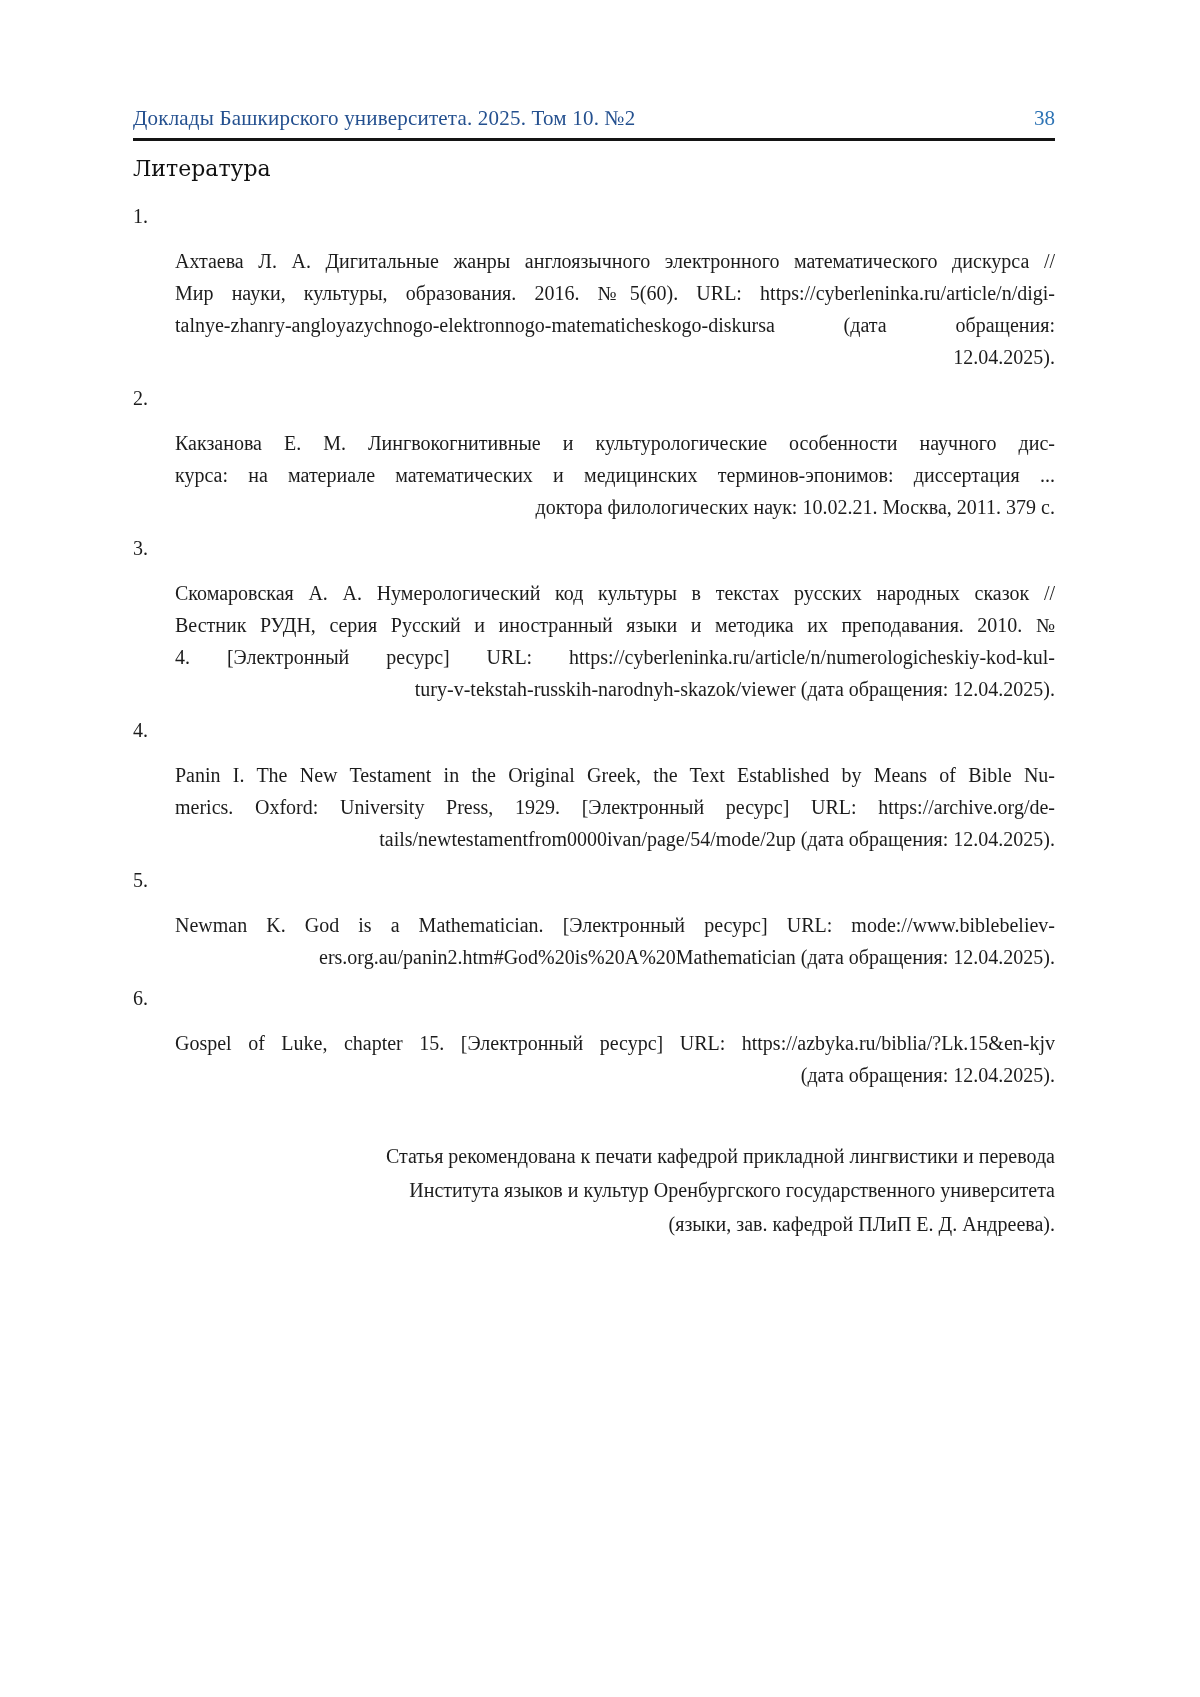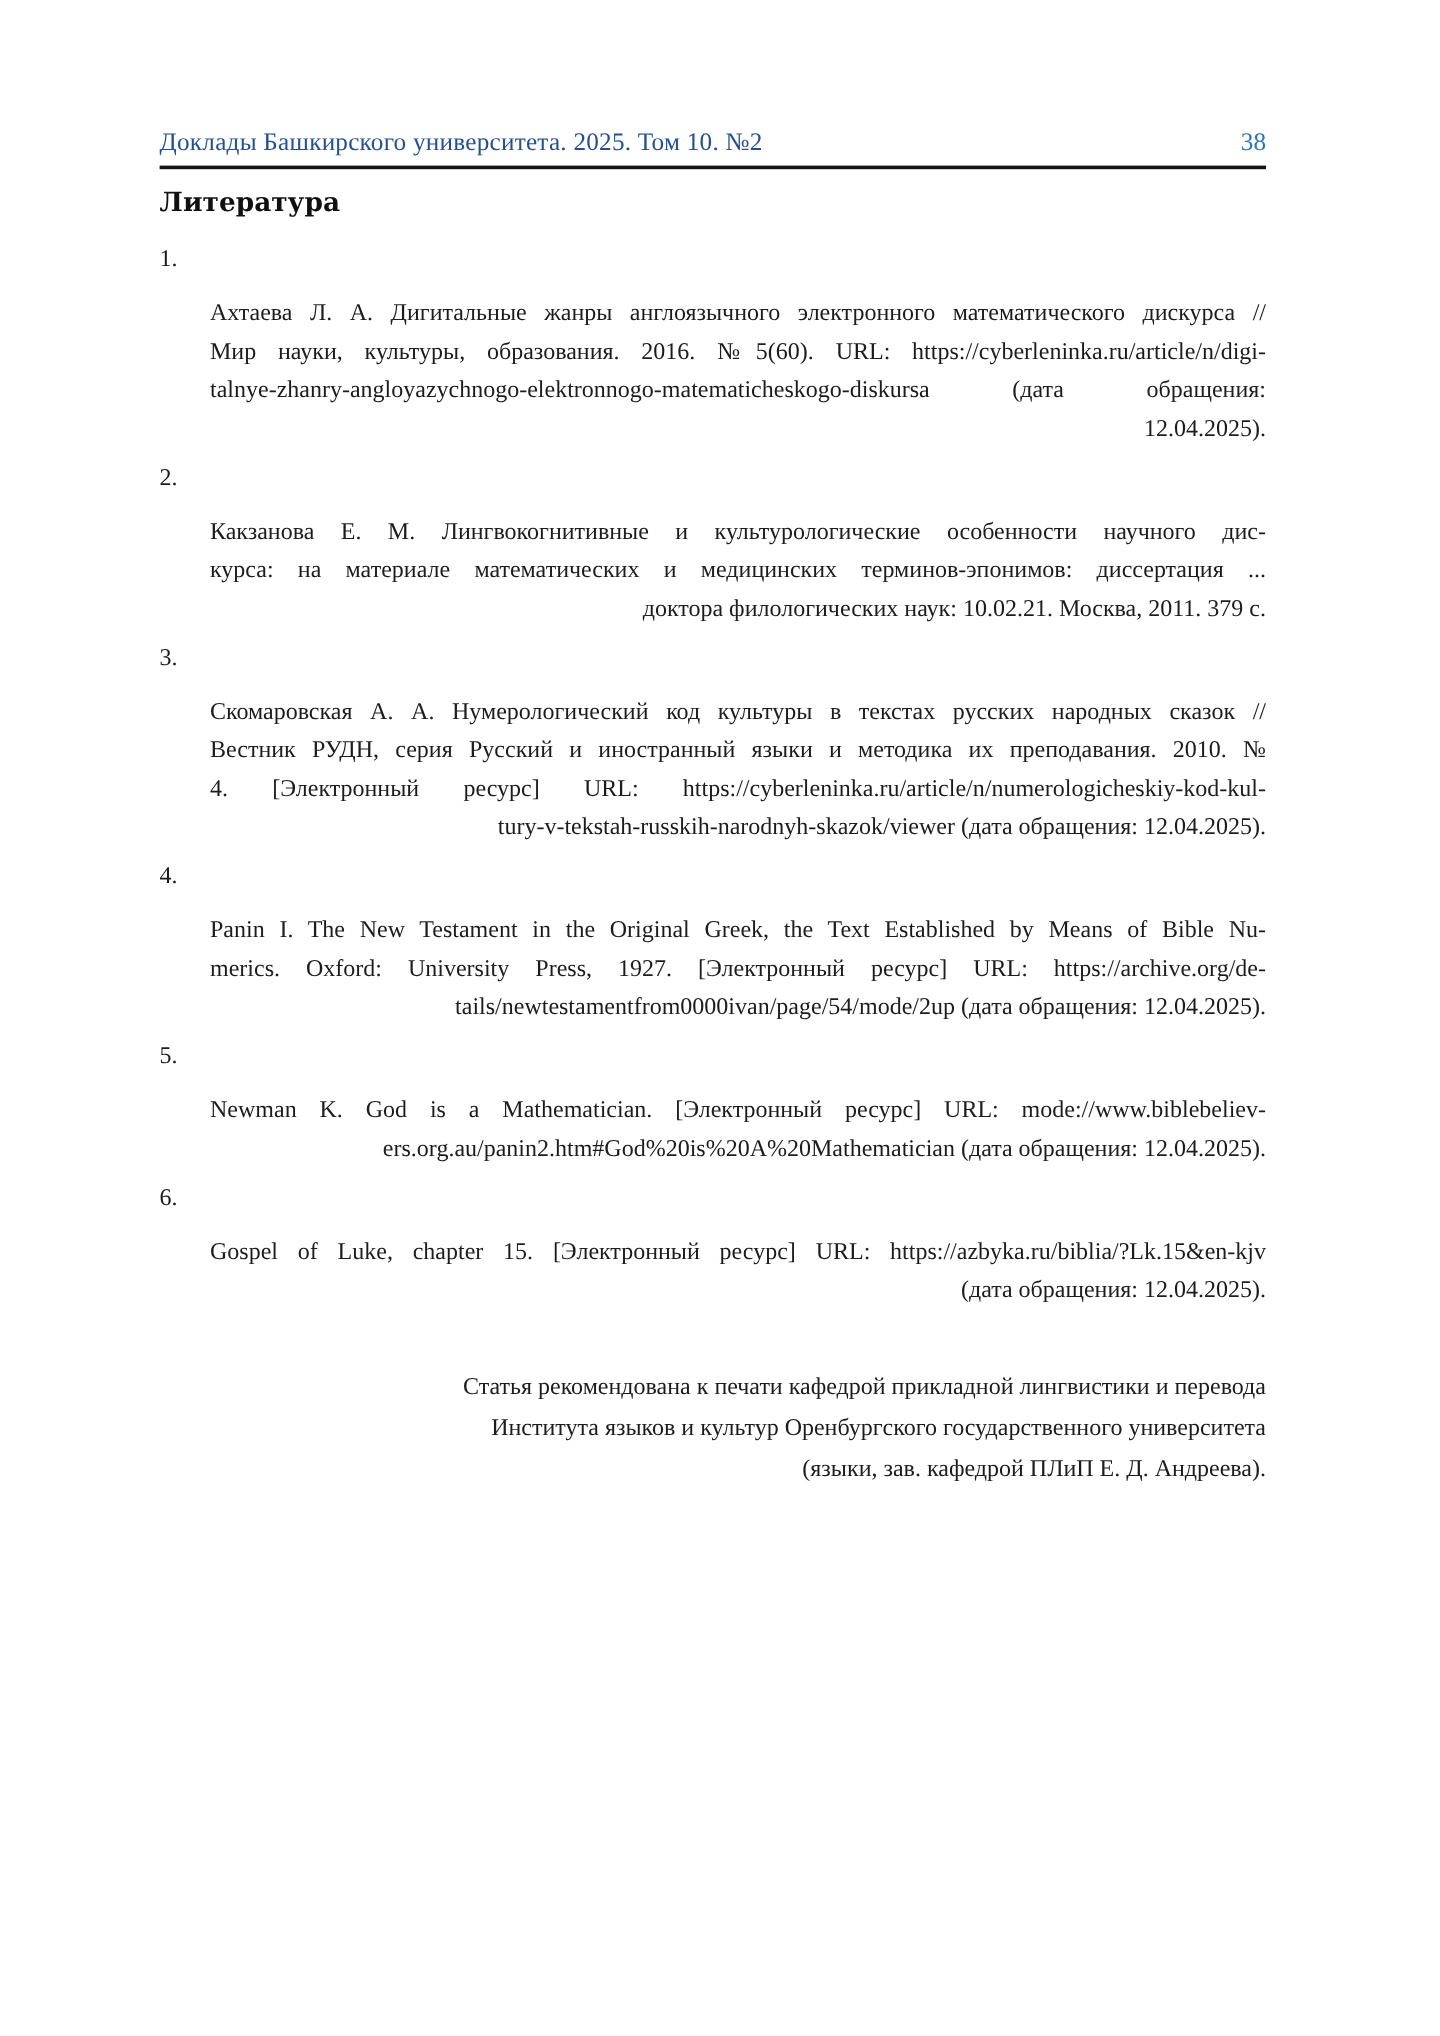--- a/index.html
+++ b/index.html
@@ -31,21 +31,21 @@
   .journal-title {
     color: var(--header_text, #24508F);
     letter-spacing: 0.2px;
   }
   .page-number {
     color: var(--page_number, #2E74B5);
   }
   .section-title {
     font-family: "DejaVu Serif", "Liberation Serif", serif;
     font-size: 22px;
-    font-weight: 700;
+    font-weight: 400;
     color: #101010;
     margin: 15px 0 0 0;
     line-height: 26px;
   }
   .ref-list {
     list-style: none;
     margin: 18px 0 0 0;
     padding: 0;
   }
   .ref-item {
@@ -114,21 +114,21 @@
           <div class="ln just">Скомаровская А. А. Нумерологический код культуры в текстах русских народных сказок //</div>
           <div class="ln just">Вестник РУДН, серия Русский и иностранный языки и методика их преподавания. 2010. №</div>
           <div class="ln just">4. [Электронный ресурс] URL: https://cyberleninka.ru/article/n/numerologicheskiy-kod-kul-</div>
           <div class="ln last">tury-v-tekstah-russkih-narodnyh-skazok/viewer (дата обращения: 12.04.2025).</div>
         </div>
       </li>
       <li class="ref-item">
         <span class="ref-num">4.</span>
         <div class="ref-text">
           <div class="ln just">Panin I. The New Testament in the Original Greek, the Text Established by Means of Bible Nu-</div>
-          <div class="ln just">merics. Oxford: University Press, 1927. [Электронный ресурс] URL: https://archive.org/de-</div>
+          <div class="ln just">merics. Oxford: University Press, 1929. [Электронный ресурс] URL: https://archive.org/de-</div>
           <div class="ln last">tails/newtestamentfrom0000ivan/page/54/mode/2up (дата обращения: 12.04.2025).</div>
         </div>
       </li>
       <li class="ref-item">
         <span class="ref-num">5.</span>
         <div class="ref-text">
           <div class="ln just">Newman K. God is a Mathematician. [Электронный ресурс] URL: mode://www.biblebeliev-</div>
           <div class="ln last">ers.org.au/panin2.htm#God%20is%20A%20Mathematician (дата обращения: 12.04.2025).</div>
         </div>
       </li>

